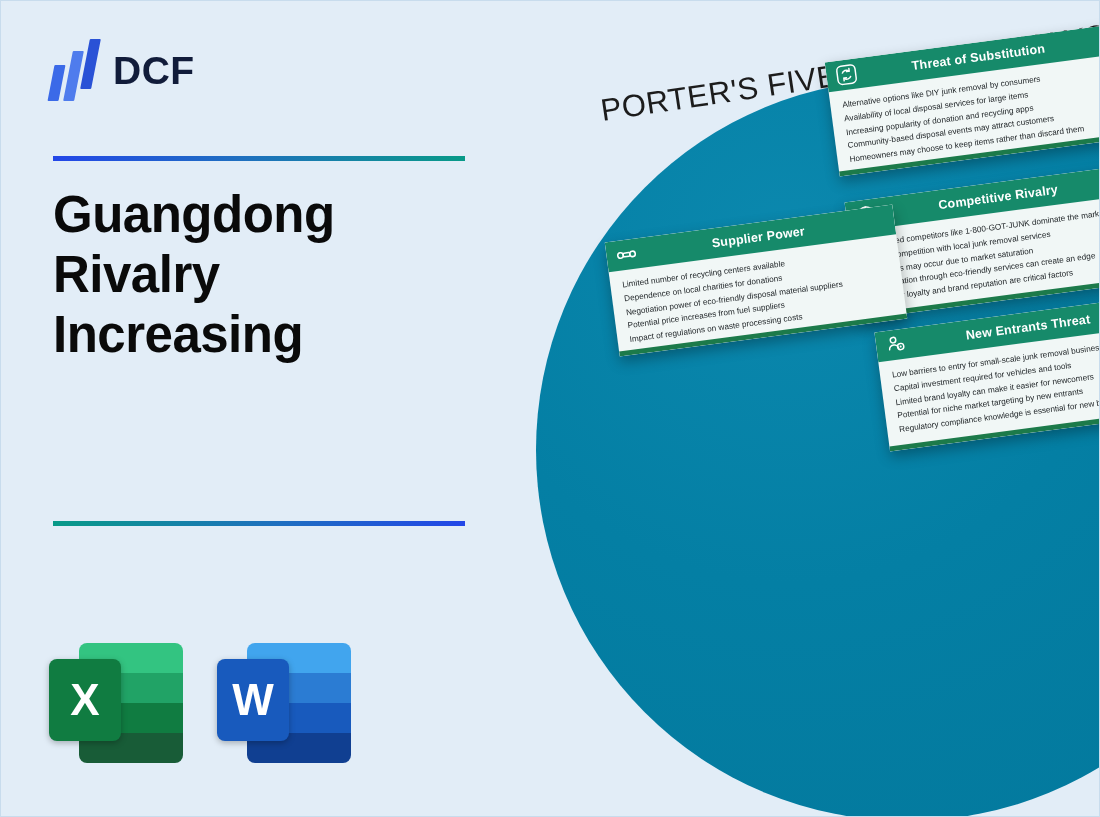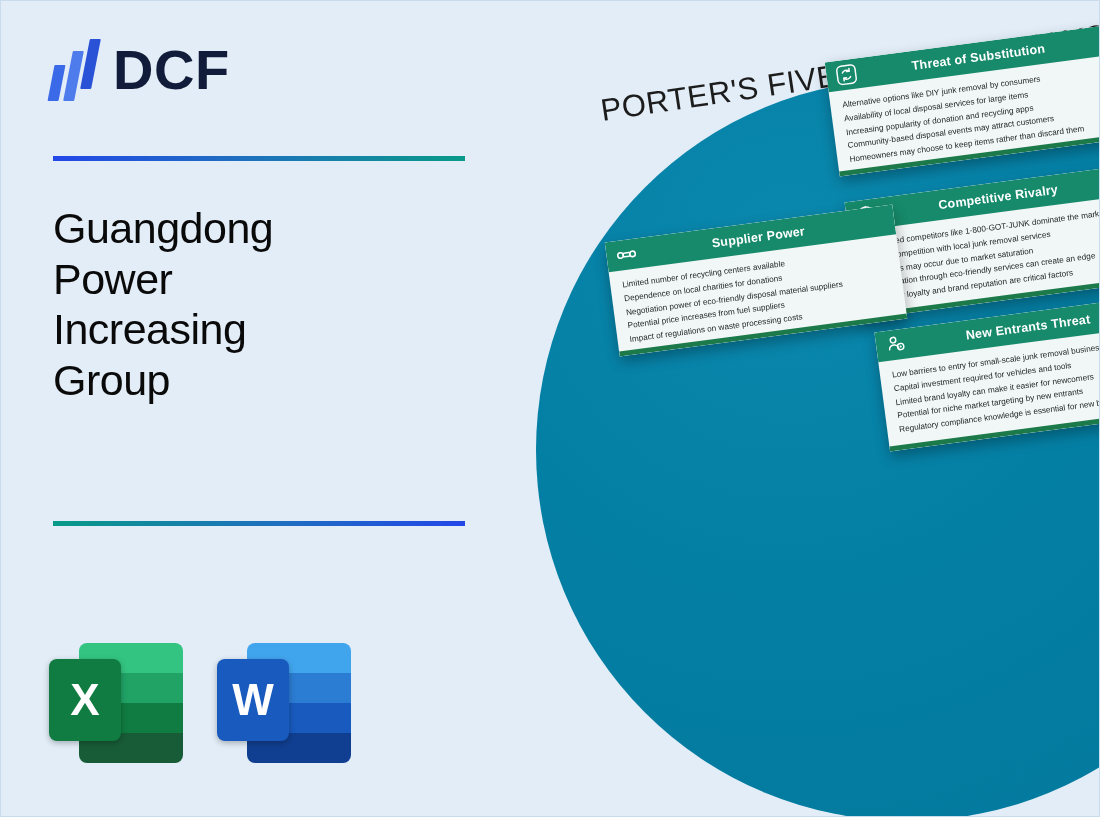--- a/index.html
+++ b/index.html
@@ -19,29 +19,29 @@
 
   
   #left{position:absolute;left:0;top:0;width:500px;height:817px;z-index:40;}
 
   #logo{position:absolute;left:50px;top:38px;display:flex;align-items:center;gap:10px;}
   .logo-bars{position:relative;width:52px;height:62px;}
   .logo-bars i{position:absolute;display:block;transform:skewX(-11deg);border-radius:1px;}
   .lb1{left:0px;  top:26px; width:11px;height:36px; background:#3b6ae8;}
   .lb2{left:17px; top:12px; width:11px;height:50px; background:#4f7ced;}
   .lb3{left:34px; top:0px;  width:11px;height:50px; background:#2a52d6;}
-  #logo-text{font-size:56px;font-weight:700;color:#111c3a;letter-spacing:0.5px;line-height:1;}
+  #logo-text{font-size:39px;font-weight:700;color:#111c3a;letter-spacing:0.5px;line-height:1;}
 
   .divider{position:absolute;left:52px;width:412px;height:5px;}
   #div-top{top:155px;background:linear-gradient(90deg,#2347e8 0%,#1f6fc0 45%,#089a88 100%);}
   #div-bot{top:520px;background:linear-gradient(90deg,#089a88 0%,#1f6fc0 55%,#2347e8 100%);}
 
   #title{
-    position:absolute;left:52px;top:202px;width:420px;
-    font-size:43px;font-weight:400;line-height:1.18;color:#0a0a0a;
+    position:absolute;left:52px;top:184px;width:420px;
+    font-size:51px;font-weight:700;line-height:1.18;color:#0a0a0a;
     letter-spacing:-0.5px;
   }
 
   #office-icons{position:absolute;left:48px;top:636px;display:flex;gap:34px;}
   .off-icon{position:relative;width:134px;height:126px;}
   .off-back{position:absolute;right:0;top:6px;width:104px;height:120px;border-radius:8px;overflow:hidden;}
   .off-back span{display:block;width:100%;height:25%;}
   .xl .s1{background:#33c481;}.xl .s2{background:#21a366;}.xl .s3{background:#107c41;}.xl .s4{background:#185c37;}
   .wd .s1{background:#41a5ee;}.wd .s2{background:#2b7cd3;}.wd .s3{background:#185abd;}.wd .s4{background:#103f91;}
   .off-front{position:absolute;left:0;top:22px;width:72px;height:82px;border-radius:8px;
@@ -202,23 +202,22 @@
           <i class="lb2"></i>
           <i class="lb3"></i>
       </span>
       <span id="logo-text">DCF</span>
     </div>
 
     <div class="divider" id="div-top"></div>
 
     <div id="title">
       <div>Guangdong</div>
-      <div>Power</div>
+      <div>Rivalry</div>
       <div>Increasing</div>
-      <div>Group</div>
     </div>
 
     <div class="divider" id="div-bot"></div>
 
     <div id="office-icons">
       <div class="off-icon xl">
         <div class="off-back">
           <span class="s1"></span>
             <span class="s2"></span>
             <span class="s3"></span>

